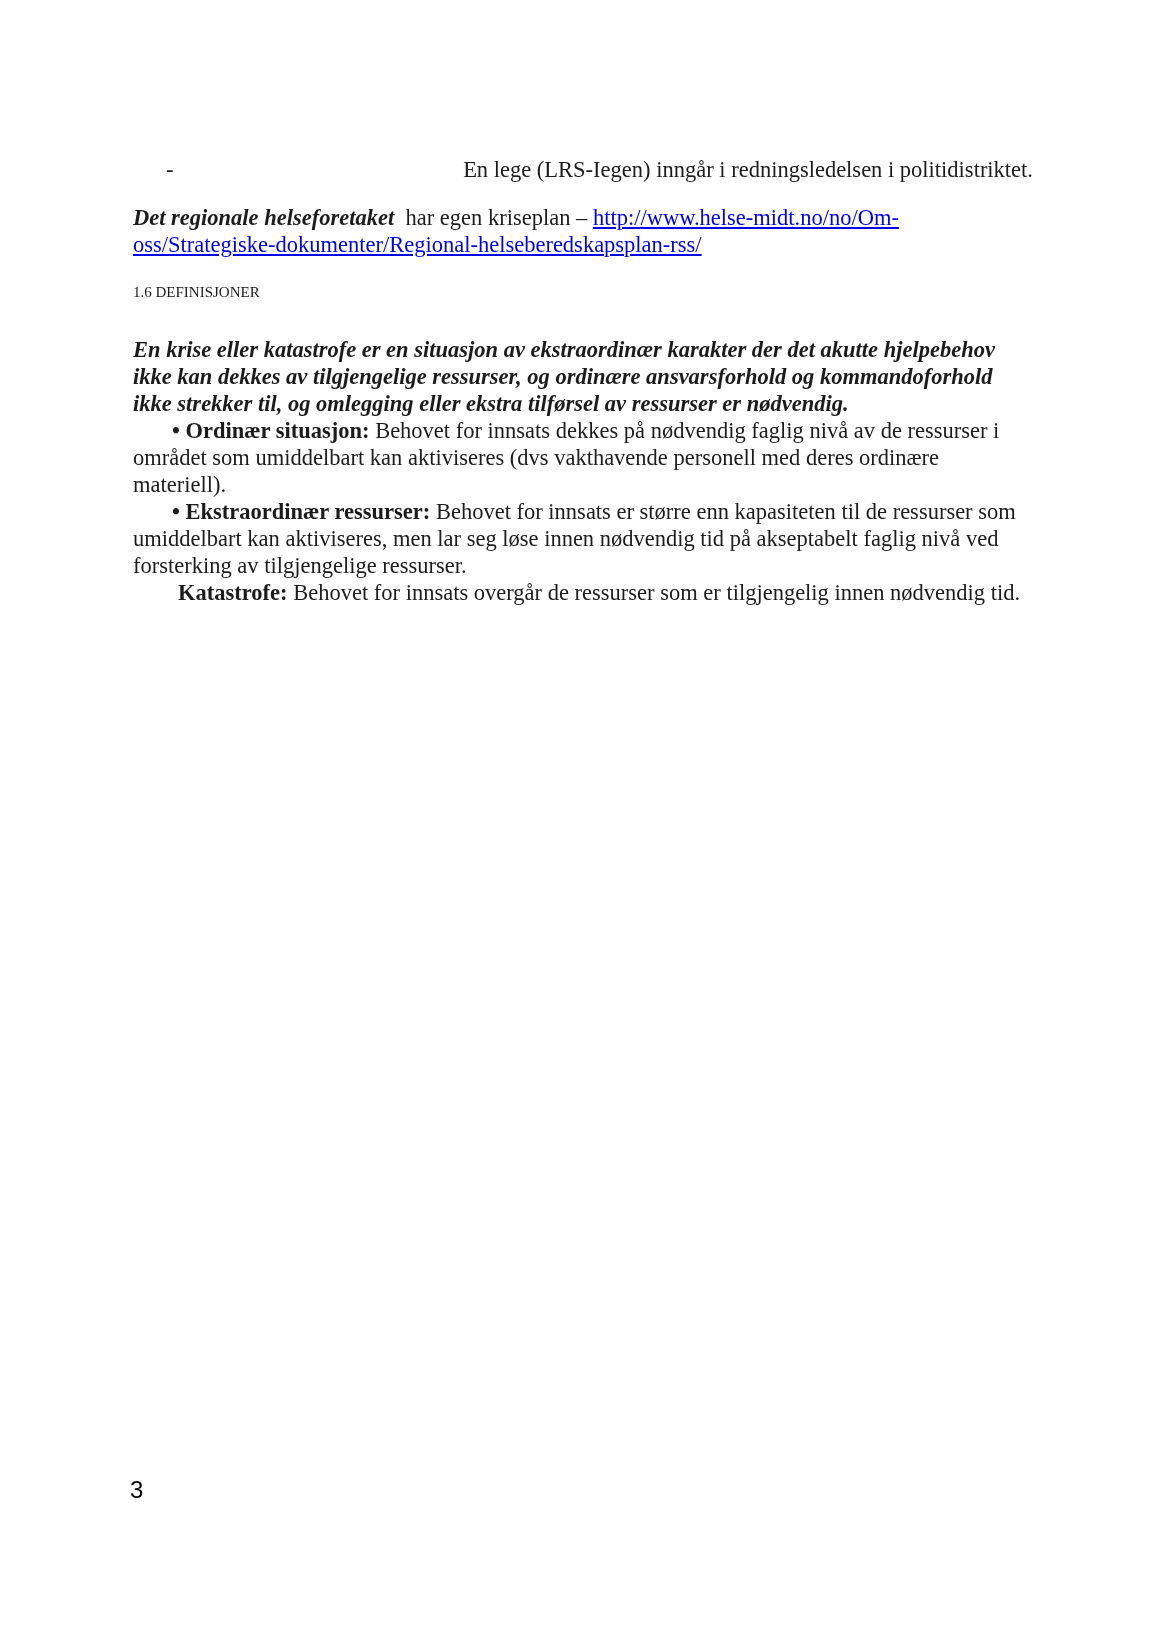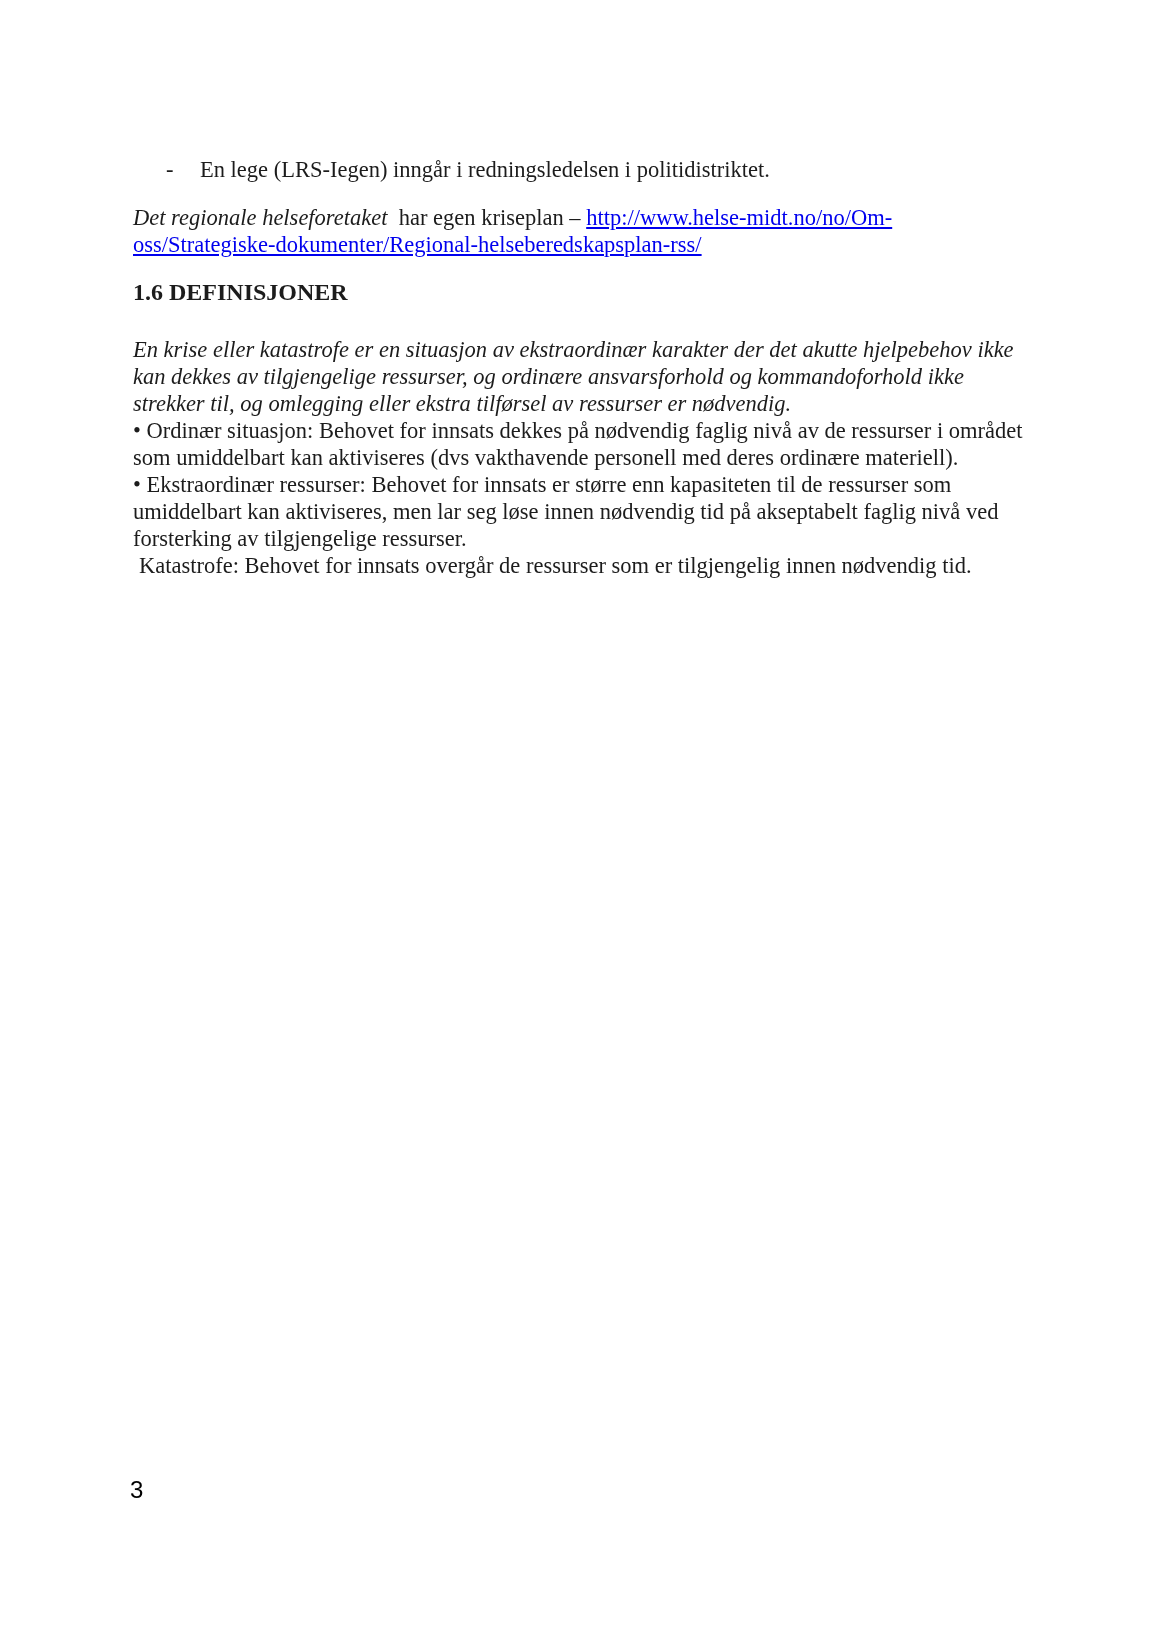--- a/index.html
+++ b/index.html
@@ -23,36 +23,36 @@
   }
   p { margin: 0; }
   .prewrap { white-space: pre-wrap; overflow-wrap: break-word; }
   .gap { margin-top: 21px; }
 
   .bullet-row { display: flex; }
   .bullet-row .marker {
     flex: 0 0 67px;
     padding-left: 33px;
   }
-  .bullet-row .btext { flex: 1; }
+  .bullet-row .btext { flex: 1; text-align: right; }
 
-  .bi { font-weight: normal; font-style: italic; }
-  .b  { font-weight: normal; }
+  .bi { font-weight: bold; font-style: italic; }
+  .b  { font-weight: bold; margin-left: 39px; }
 
   a.doclink {
     color: #0000EE;
     text-decoration: underline;
     cursor: pointer;
     overflow-wrap: break-word;
   }
 
   h2.heading {
-    font-size: 24px;
+    font-size: 15px;
     line-height: 27px;
-    font-weight: bold;
+    font-weight: normal;
     margin: 21px 0 0 0;
   }
 
   .def-intro { margin-top: 30px; }
   .def-item { margin: 0; }
   .def-item.indent { padding-left: 6px; }
 
   .page-number {
     position: absolute;
     left: 130px;

